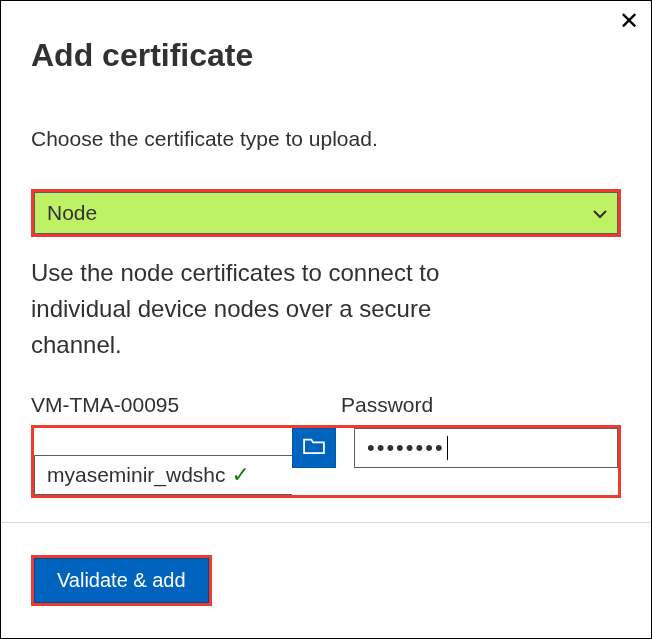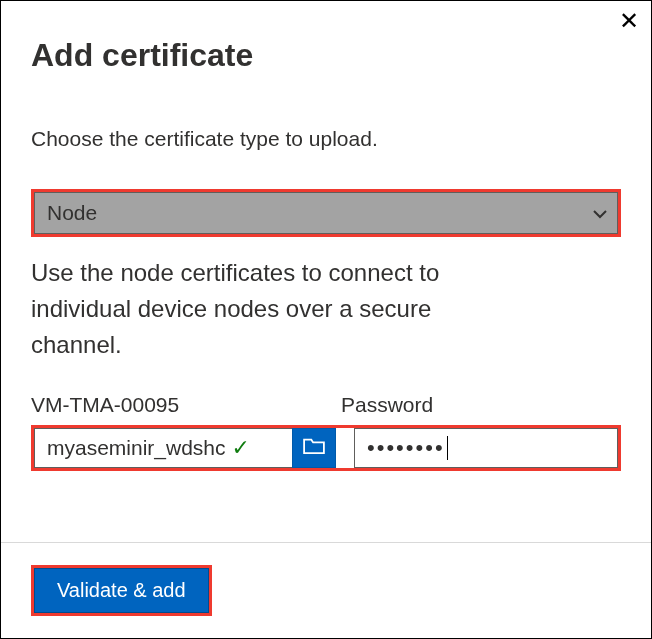--- a/index.html
+++ b/index.html
@@ -47,21 +47,21 @@
     }
     .highlight-red {
       border: 3px solid #ef3a2f;
       padding: 0;
       margin-bottom: 18px;
     }
     .select-wrap {
       display: flex;
       align-items: center;
       justify-content: space-between;
-      background: #a3a3a3;
+      background: #bef264;
       border: 1px solid #605e5c;
       height: 42px;
       padding: 0 10px 0 12px;
       width: 100%;
     }
     .select-value {
       font-size: 21px;
     }
     .chevron {
       font-size: 18px;
@@ -94,20 +94,21 @@
       flex: 1;
       border: 1px solid #605e5c;
       border-right: none;
       height: 40px;
       display: flex;
       align-items: center;
       padding: 0 6px 0 12px;
       font-size: 21px;
       overflow: hidden;
       white-space: nowrap;
+      margin-top: 27px;
     }
     .check {
       color: #107c10;
       font-size: 22px;
       margin-left: 6px;
       flex-shrink: 0;
     }
     .browse-btn {
       width: 44px;
       height: 40px;
@@ -138,21 +139,21 @@
       background: #000;
       vertical-align: middle;
       margin-left: 2px;
     }
     .footer {
       position: absolute;
       bottom: 0;
       left: 0;
       right: 0;
       border-top: 1px solid #d9d9d9;
-      padding: 22px 30px;
+      padding: 32px 30px;
     }
     .validate-wrap {
       display: inline-block;
       border: 3px solid #ef3a2f;
     }
     .validate-btn {
       background: #0064bf;
       color: #fff;
       border: 1px solid #004b8f;
       font-size: 20px;

